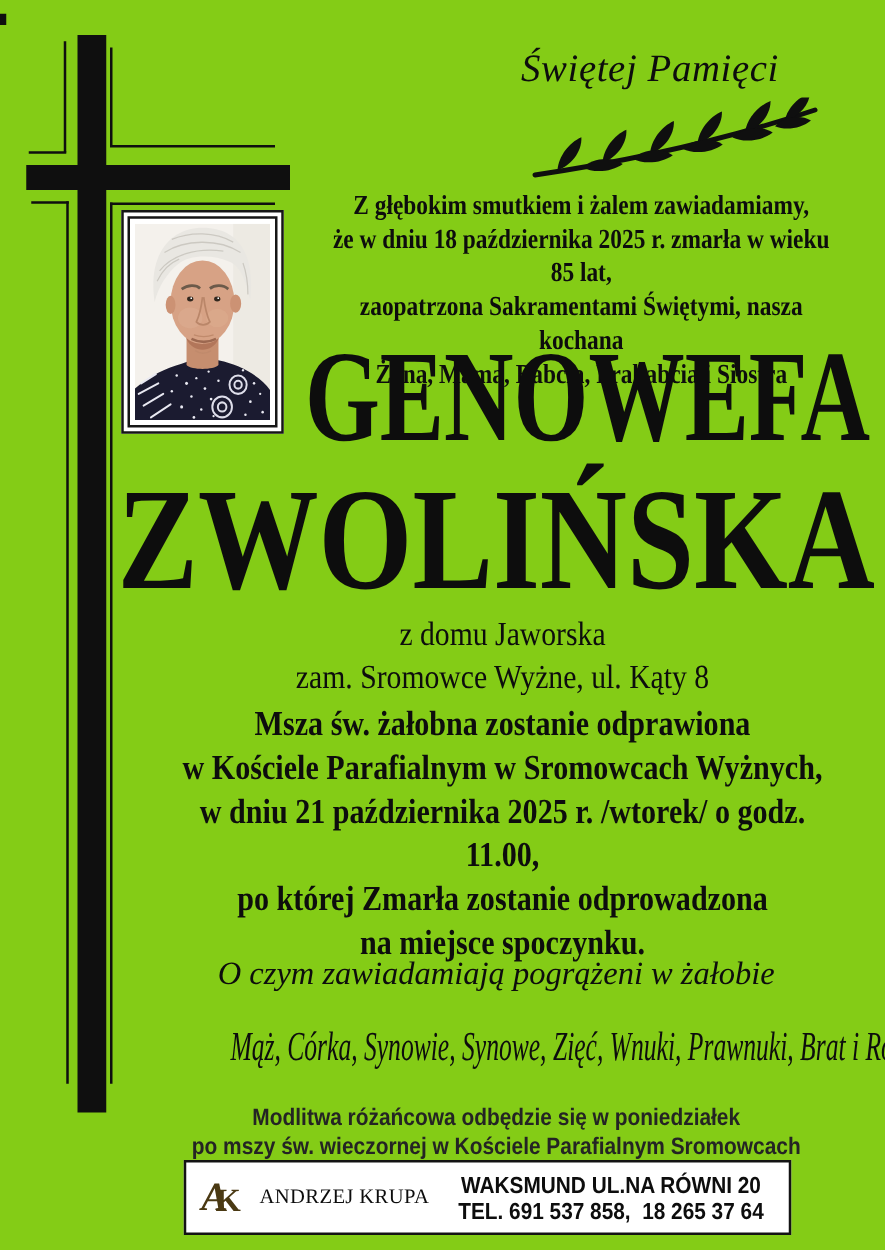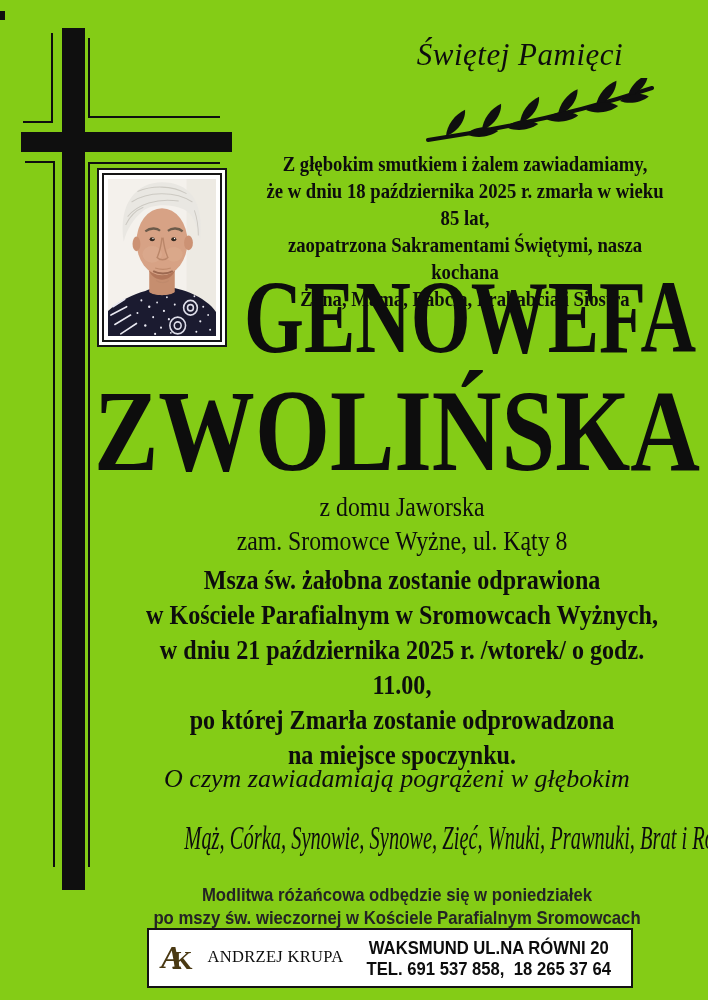--- a/index.html
+++ b/index.html
@@ -197,21 +197,21 @@
   </div>
 
   <div class="abs funeral center">
     <div>Msza św. żałobna zostanie odprawiona</div>
     <div>w Kościele Parafialnym w Sromowcach Wyżnych,</div>
     <div>w dniu 21 października 2025 r. /wtorek/ o godz. 11.00,</div>
     <div>po której Zmarła zostanie odprowadzona</div>
     <div>na miejsce spoczynku.</div>
   </div>
 
-  <div class="abs mourners-intro center">O czym zawiadamiają pogrążeni w głębokim</div>
+  <div class="abs mourners-intro center">O czym zawiadamiają pogrążeni w żałobie</div>
   <div class="abs mourners-list center">Mąż, Córka, Synowie, Synowe, Zięć, Wnuki, Prawnuki, Brat i Rodzina</div>
 
   <div class="abs rosary center">
     <div>Modlitwa różańcowa odbędzie się w poniedziałek</div>
     <div>po mszy św. wieczornej w Kościele Parafialnym Sromowcach Wyżnych.</div>
   </div>
 
   <div class="abs fh-box">
     <div class="fh-left">
       <div class="fh-owner-row">

